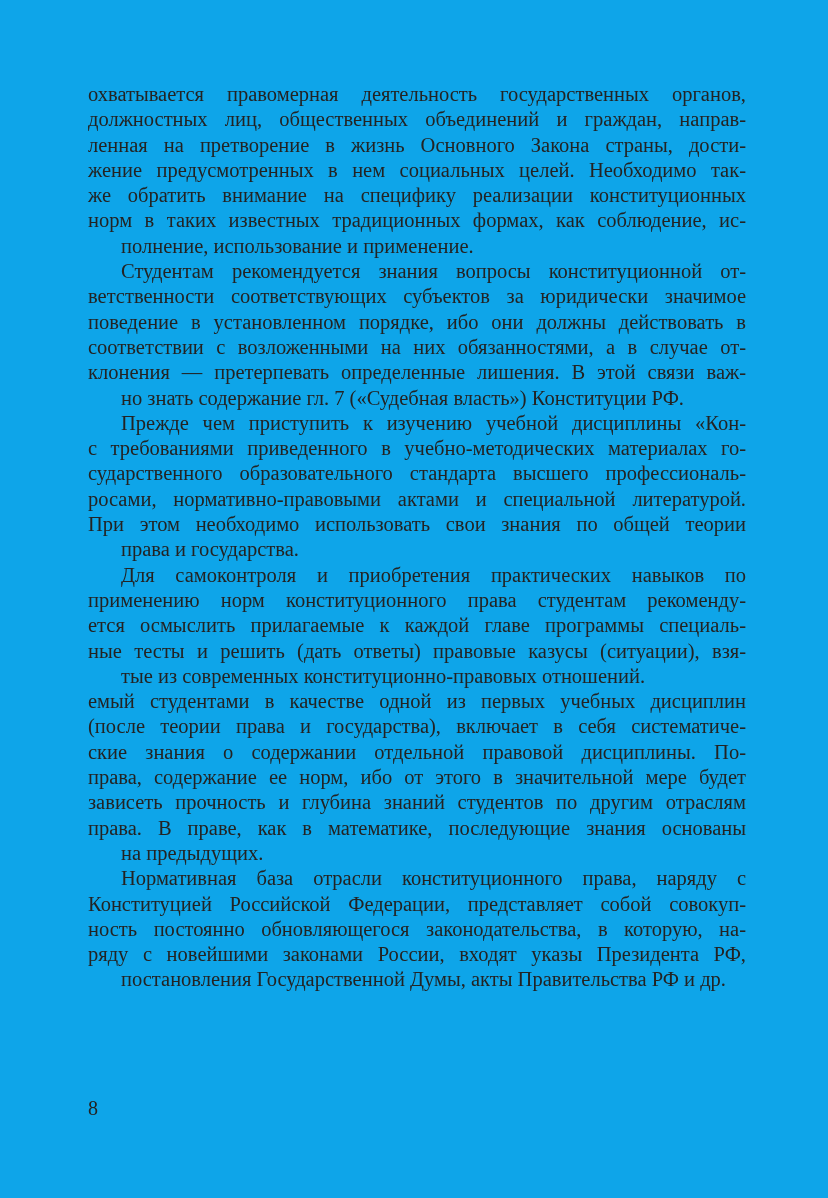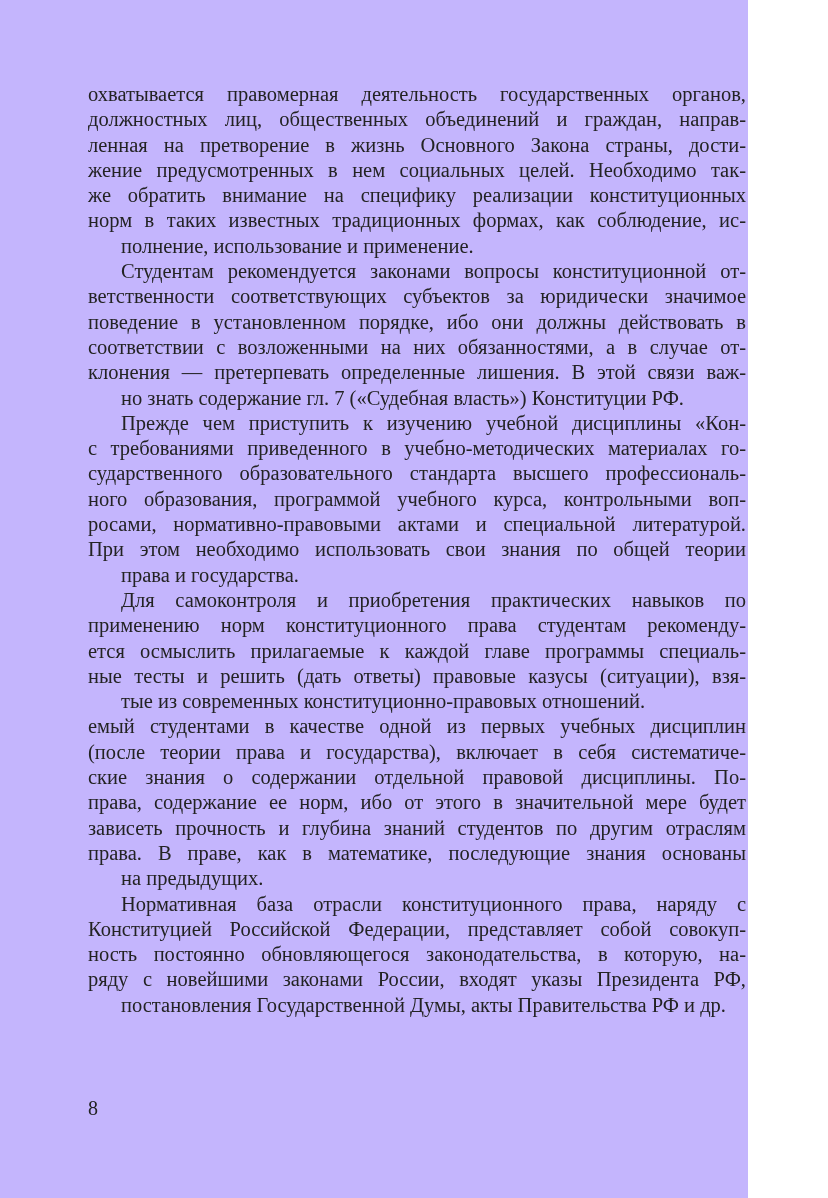--- a/index.html
+++ b/index.html
@@ -2,23 +2,23 @@
 <html lang="ru"><head>
 <meta charset="utf-8">
 <style>
   html, body {
     margin: 0;
     padding: 0;
     background: #ffffff;
   }
   .page {
     position: relative;
-    width: 748px;
+    width: 828px;
     height: 1198px;
-    background: #c4b5fd;
+    background: #0ea5e9;
     overflow: hidden;
     font-family: "Liberation Serif", "DejaVu Serif", serif;
     color: #232323;
   }
   .text-block {
     position: absolute;
     left: 88px;
     top: 82px;
     width: 658px;
     font-size: 20.5px;
@@ -61,32 +61,31 @@
       <div class="paragraph">
         <div class="line"><span class="">охватывается правомерная деятельность государственных органов,</span></div>
         <div class="line"><span class="">должностных лиц, общественных объединений и граждан, направ-</span></div>
         <div class="line"><span class="">ленная на претворение в жизнь Основного Закона страны, дости-</span></div>
         <div class="line"><span class="">жение предусмотренных в нем социальных целей. Необходимо так-</span></div>
         <div class="line"><span class="">же обратить внимание на специфику реализации конституционных</span></div>
         <div class="line"><span class="">норм в таких известных традиционных формах, как </span><span class="italic">соблюдение, ис-</span></div>
         <div class="line last"><span class="italic">полнение, использование и применение.</span></div>
       </div>
       <div class="paragraph">
-        <div class="line indent"><span class="">Студентам рекомендуется законами вопросы конституционной от-</span></div>
+        <div class="line indent"><span class="">Студентам рекомендуется знания вопросы конституционной от-</span></div>
         <div class="line"><span class="">ветственности соответствующих субъектов за юридически значимое</span></div>
         <div class="line"><span class="">поведение в установленном порядке, ибо они должны действовать в</span></div>
         <div class="line"><span class="">соответствии с возложенными на них обязанностями, а в случае от-</span></div>
         <div class="line"><span class="">клонения — претерпевать определенные лишения. В этой связи важ-</span></div>
         <div class="line last"><span class="">но знать содержание гл. 7 («Судебная власть») Конституции РФ.</span></div>
       </div>
       <div class="paragraph">
         <div class="line indent"><span class="">Прежде чем приступить к изучению учебной дисциплины «Кон-</span></div>
         <div class="line"><span class="">с требованиями приведенного в учебно-методических материалах го-</span></div>
         <div class="line"><span class="">сударственного образовательного стандарта высшего профессиональ-</span></div>
-        <div class="line"><span class="">ного образования, программой учебного курса, контрольными воп-</span></div>
         <div class="line"><span class="">росами, нормативно-правовыми актами и специальной литературой.</span></div>
         <div class="line"><span class="">При этом необходимо использовать свои знания по общей теории</span></div>
         <div class="line last"><span class="">права и государства.</span></div>
       </div>
       <div class="paragraph">
         <div class="line indent"><span class="">Для самоконтроля и приобретения практических навыков по</span></div>
         <div class="line"><span class="">применению норм конституционного права студентам рекоменду-</span></div>
         <div class="line"><span class="">ется осмыслить прилагаемые к каждой главе программы специаль-</span></div>
         <div class="line"><span class="">ные тесты и решить (дать ответы) правовые казусы (ситуации), взя-</span></div>
         <div class="line last"><span class="">тые из современных конституционно-правовых отношений.</span></div>

